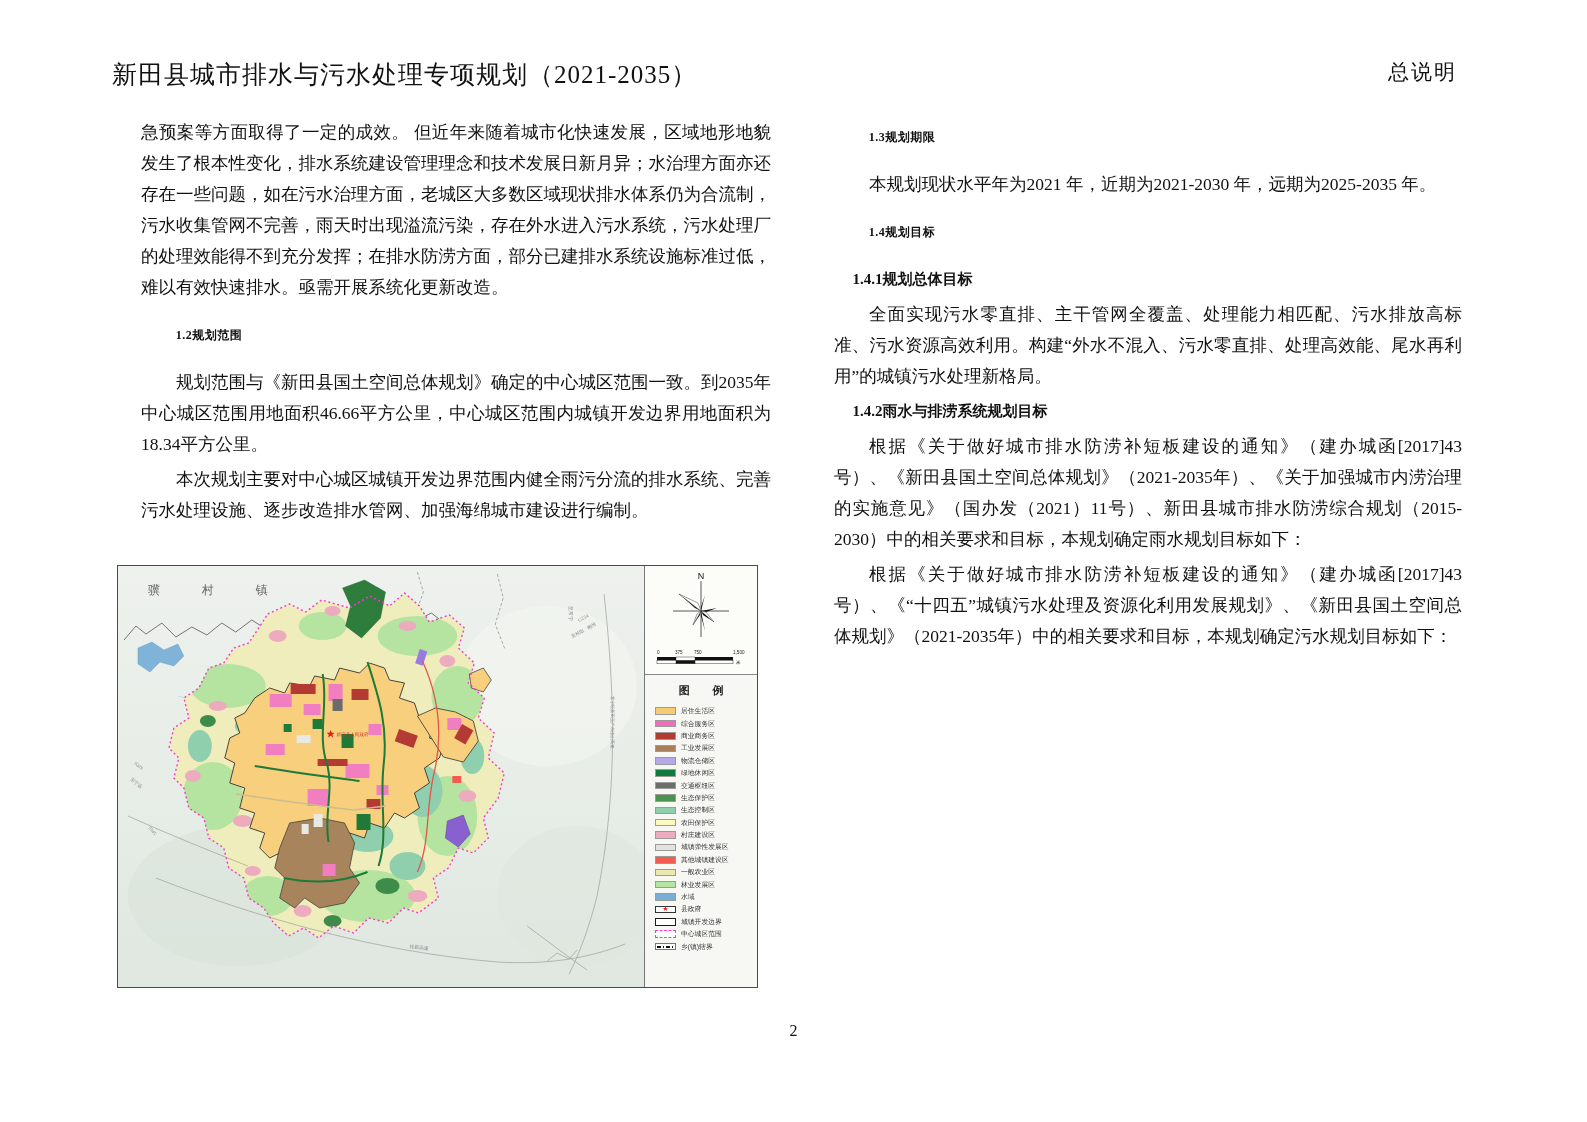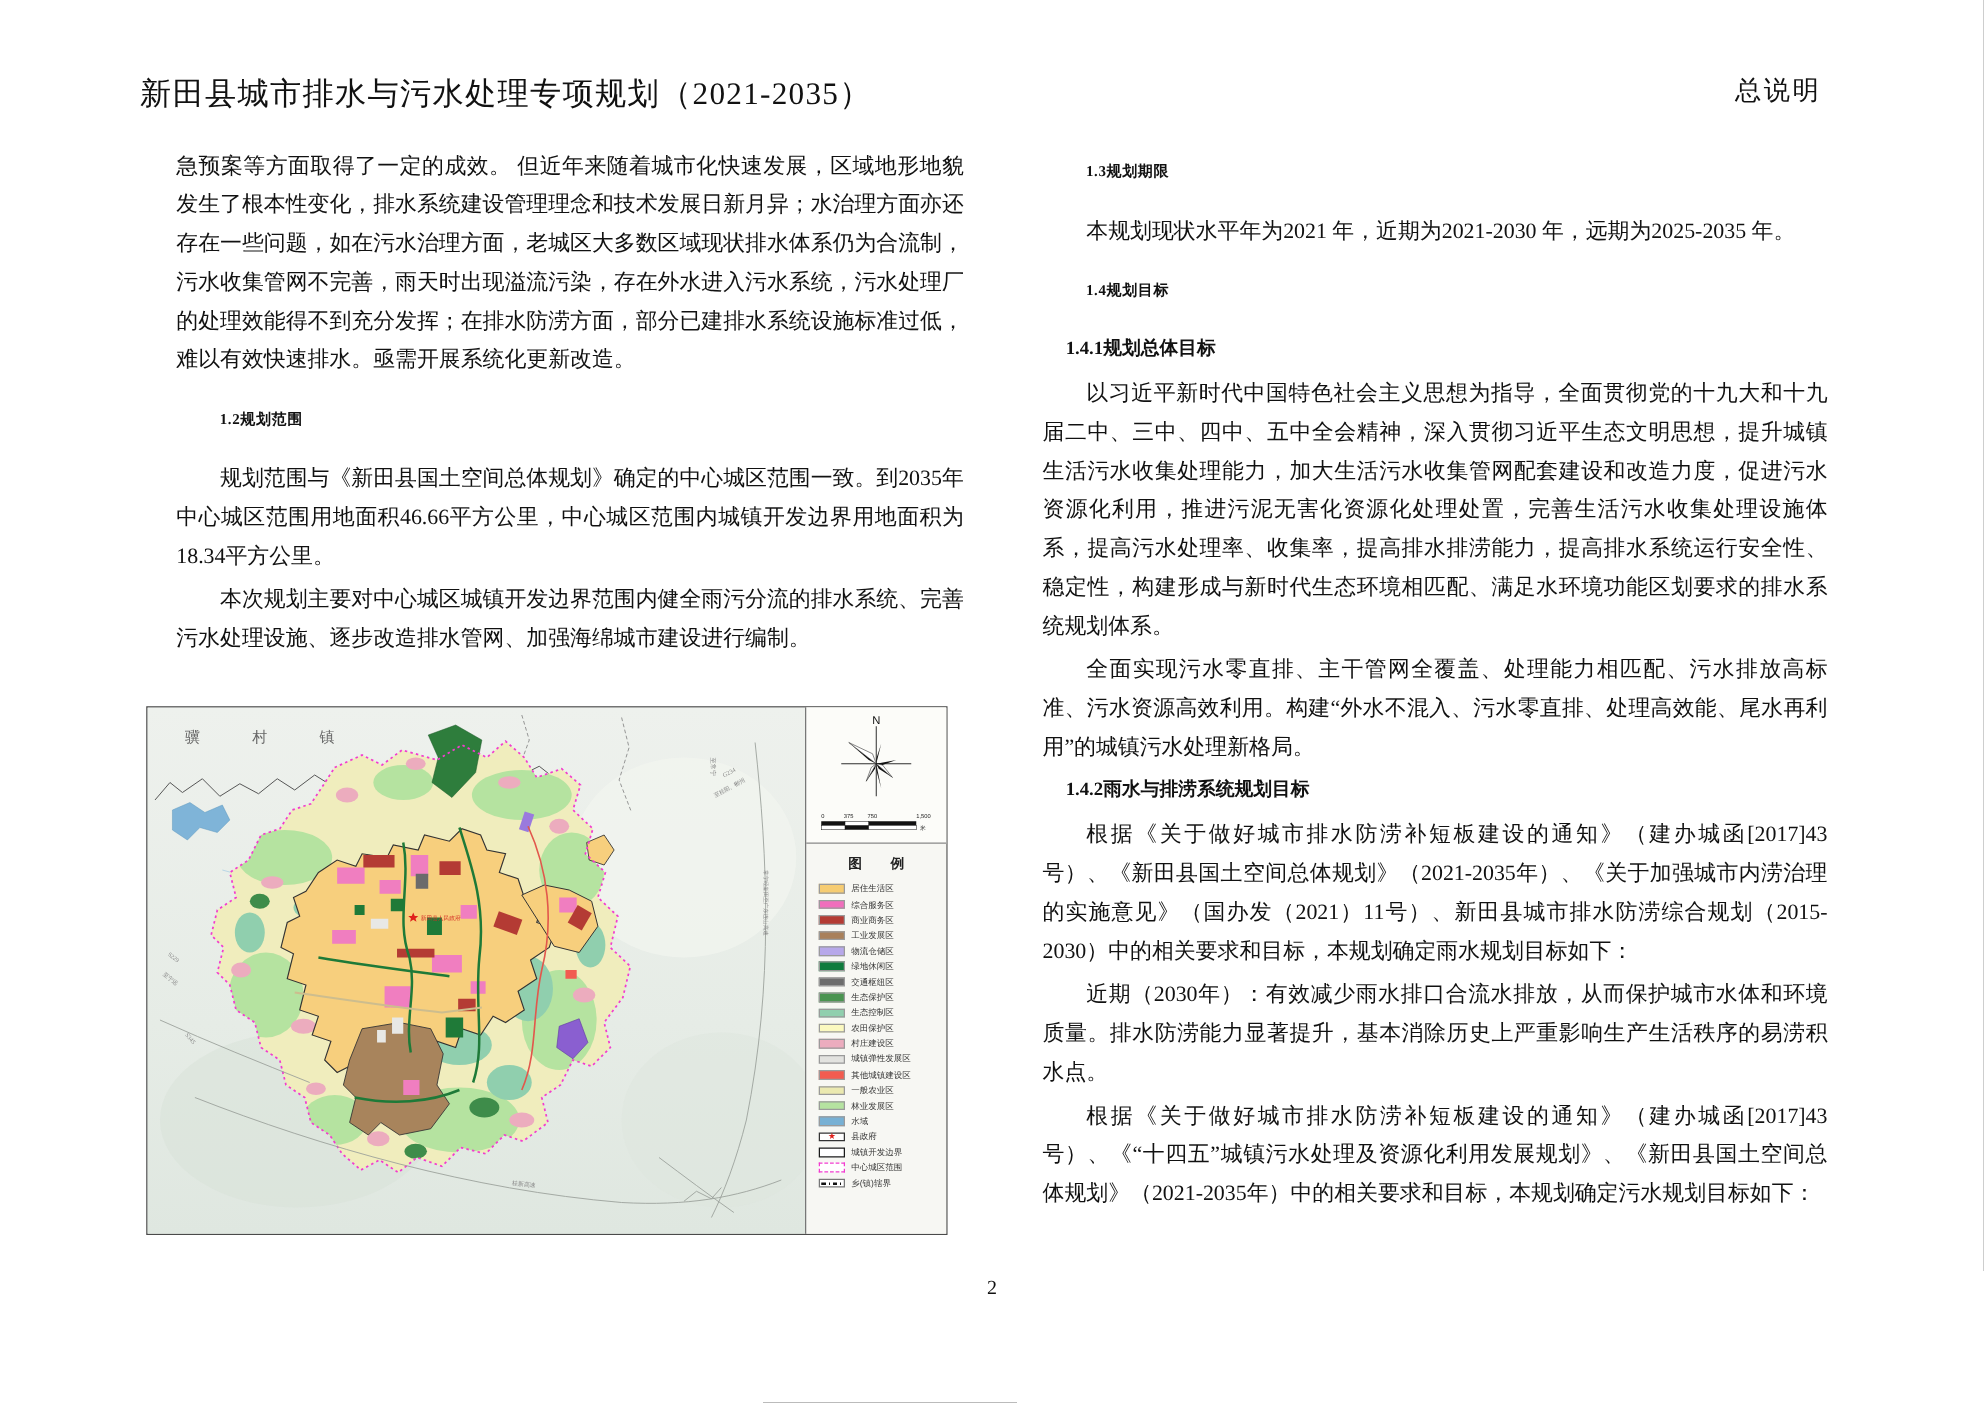--- a/index.html
+++ b/index.html
@@ -59,25 +59,23 @@
     <h2 class="sec">1.2规划范围</h2>
     <p>规划范围与《新田县国土空间总体规划》确定的中心城区范围一致。到2035年中心城区范围用地面积46.66平方公里，中心城区范围内城镇开发边界用地面积为18.34平方公里。</p>
     <p>本次规划主要对中心城区城镇开发边界范围内健全雨污分流的排水系统、完善污水处理设施、逐步改造排水管网、加强海绵城市建设进行编制。</p>
   </div>
 
   <div class="col col-right">
     <h2 class="sec">1.3规划期限</h2>
     <p>本规划现状水平年为2021 年，近期为2021-2030 年，远期为2025-2035 年。</p>
     <h2 class="sec">1.4规划目标</h2>
     <h3 class="subsec">1.4.1规划总体目标</h3>
-    <p>以习近平新时代中国特色社会主义思想为指导，全面贯彻党的十九大和十九届二中、三中、四中、五中全会精神，深入贯彻习近平生态文明思想，提升城镇生活污水收集处理能力，加大生活污水收集管网配套建设和改造力度，促进污水资源化利用，推进污泥无害化资源化处理处置，完善生活污水收集处理设施体系，提高污水处理率、收集率，提高排水排涝能力，提高排水系统运行安全性、稳定性，构建形成与新时代生态环境相匹配、满足水环境功能区划要求的排水系统规划体系。</p>
     <p>全面实现污水零直排、主干管网全覆盖、处理能力相匹配、污水排放高标准、污水资源高效利用。构建“外水不混入、污水零直排、处理高效能、尾水再利用”的城镇污水处理新格局。</p>
     <h3 class="subsec">1.4.2雨水与排涝系统规划目标</h3>
     <p>根据《关于做好城市排水防涝补短板建设的通知》（建办城函[2017]43 号）、《新田县国土空间总体规划》（2021-2035年）、《关于加强城市内涝治理的实施意见》（国办发（2021）11号）、新田县城市排水防涝综合规划（2015-2030）中的相关要求和目标，本规划确定雨水规划目标如下：</p>
-    <p>近期（2030年）：有效减少雨水排口合流水排放，从而保护城市水体和环境质量。排水防涝能力显著提升，基本消除历史上严重影响生产生活秩序的易涝积水点。</p>
     <p>根据《关于做好城市排水防涝补短板建设的通知》（建办城函[2017]43 号）、《“十四五”城镇污水处理及资源化利用发展规划》、《新田县国土空间总体规划》（2021-2035年）中的相关要求和目标，本规划确定污水规划目标如下：</p>
   </div>
 
   <div class="map-figure">
     <div class="map-canvas">
       <svg viewBox="0 0 527 421" preserveAspectRatio="none">
         <defs>
           <clipPath id="clip-core">
               <polygon points="150,48 172,38 188,46 204,34 232,42 252,30 272,40 287,27 302,40 312,56 332,49 347,62 341,82 357,97 351,117 367,132 361,152 377,167 371,192 387,207 381,232 366,252 371,272 356,287 341,282 331,302 316,312 321,332 301,347 286,342 271,357 251,352 236,367 216,360 201,372 186,362 171,370 156,357 146,342 131,332 126,312 111,302 106,282 91,272 86,252 71,242 66,222 56,212 61,192 51,182 56,162 71,152 66,132 81,122 91,102 106,97 116,82 131,77 141,62"></polygon>
             </clipPath>

